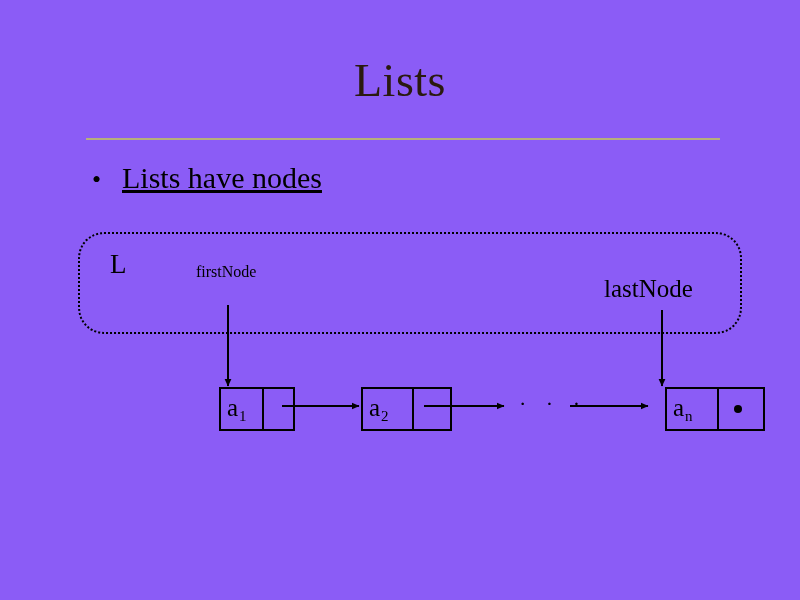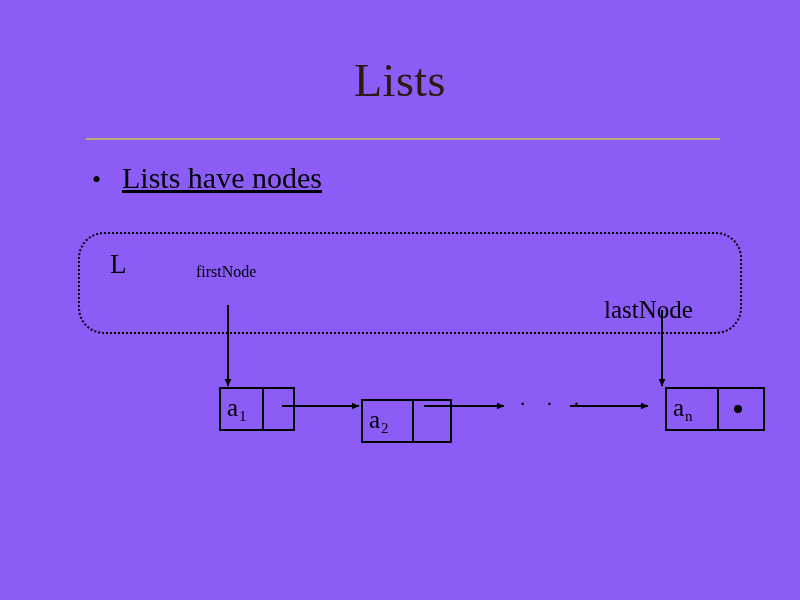--- a/index.html
+++ b/index.html
@@ -104,21 +104,20 @@
     white-space: nowrap;
   }
   .lbl-last {
     position: absolute;
     left: 604px;
     top: 273px;
     font-size: 25px;
     line-height: 32px;
     color: #000000;
     white-space: nowrap;
-    margin-top: 21px;
   }
 
   
   .node {
     position: absolute;
     top: 387px;
     height: 44px;
     box-sizing: border-box;
     border: 2px solid #000000;
     display: flex;
@@ -135,21 +134,21 @@
     align-items: center;
     padding-left: 6px;
   }
   .node .cell-ptr {
     width: 37px;
     display: flex;
     align-items: center;
     justify-content: center;
   }
   .node-1 { left: 219px; width: 76px; }
-  .node-2 { left: 361px; width: 91px; margin-top: 12px; }
+  .node-2 { left: 361px; width: 91px; }
   .node-n { left: 665px; width: 100px; }
 
   .node-label {
     font-size: 25px;
     line-height: 26px;
     color: #000000;
     white-space: nowrap;
   }
   .node-label sub {
     font-size: 15px;

